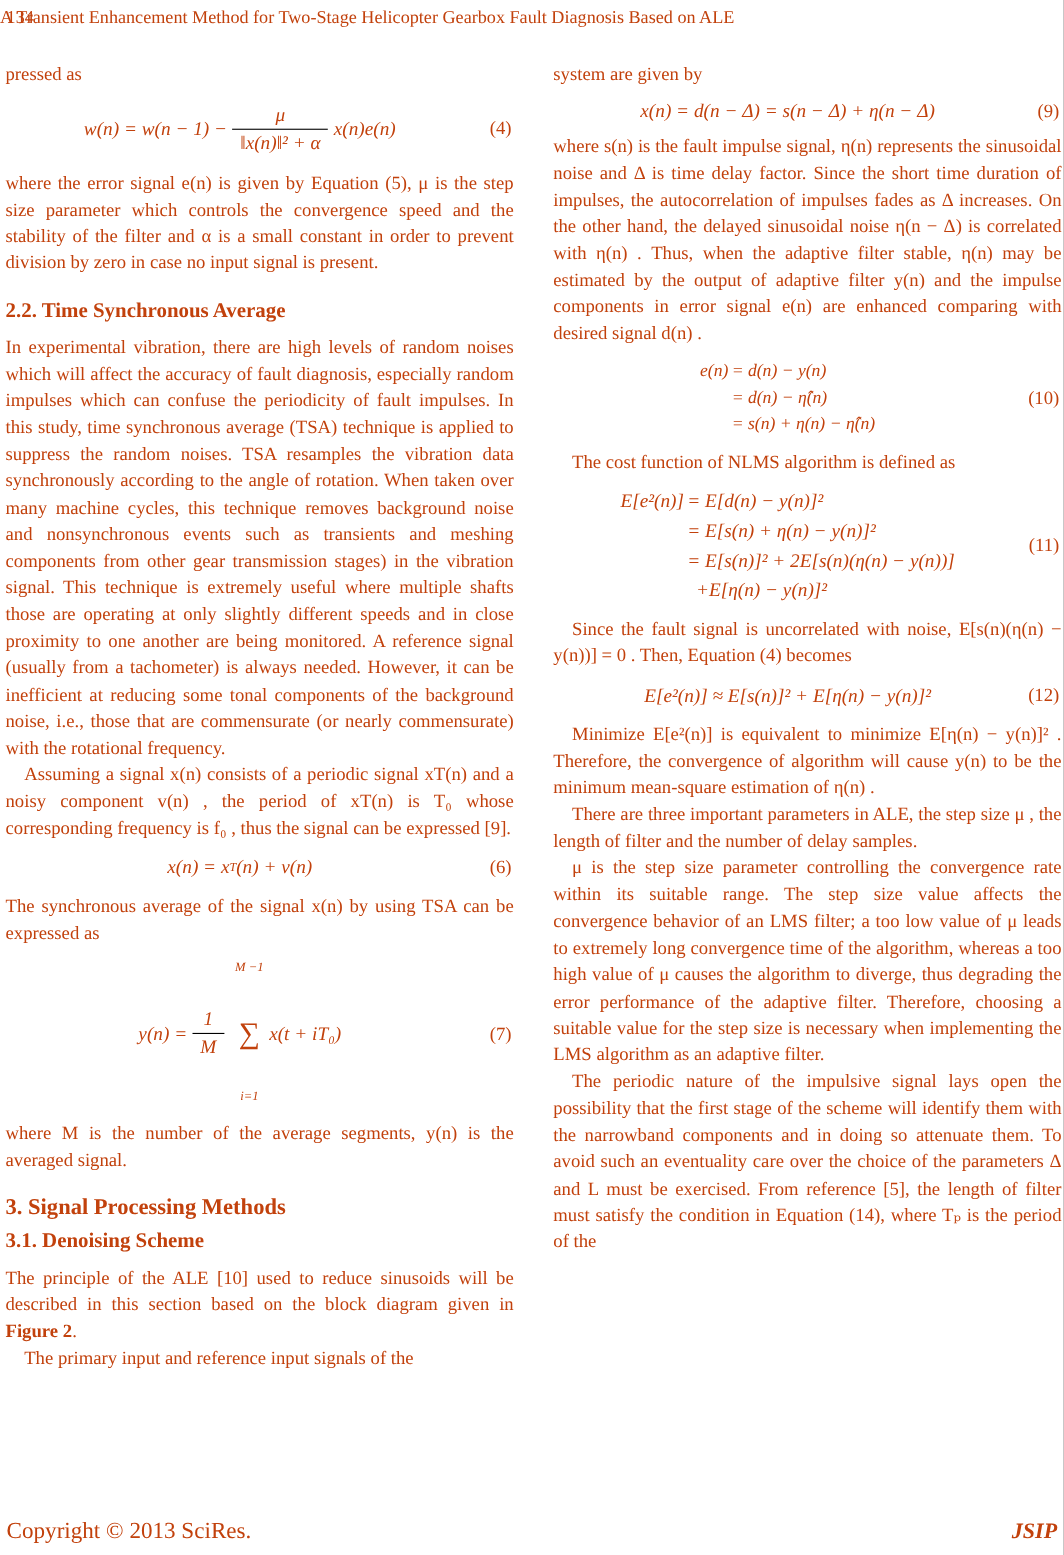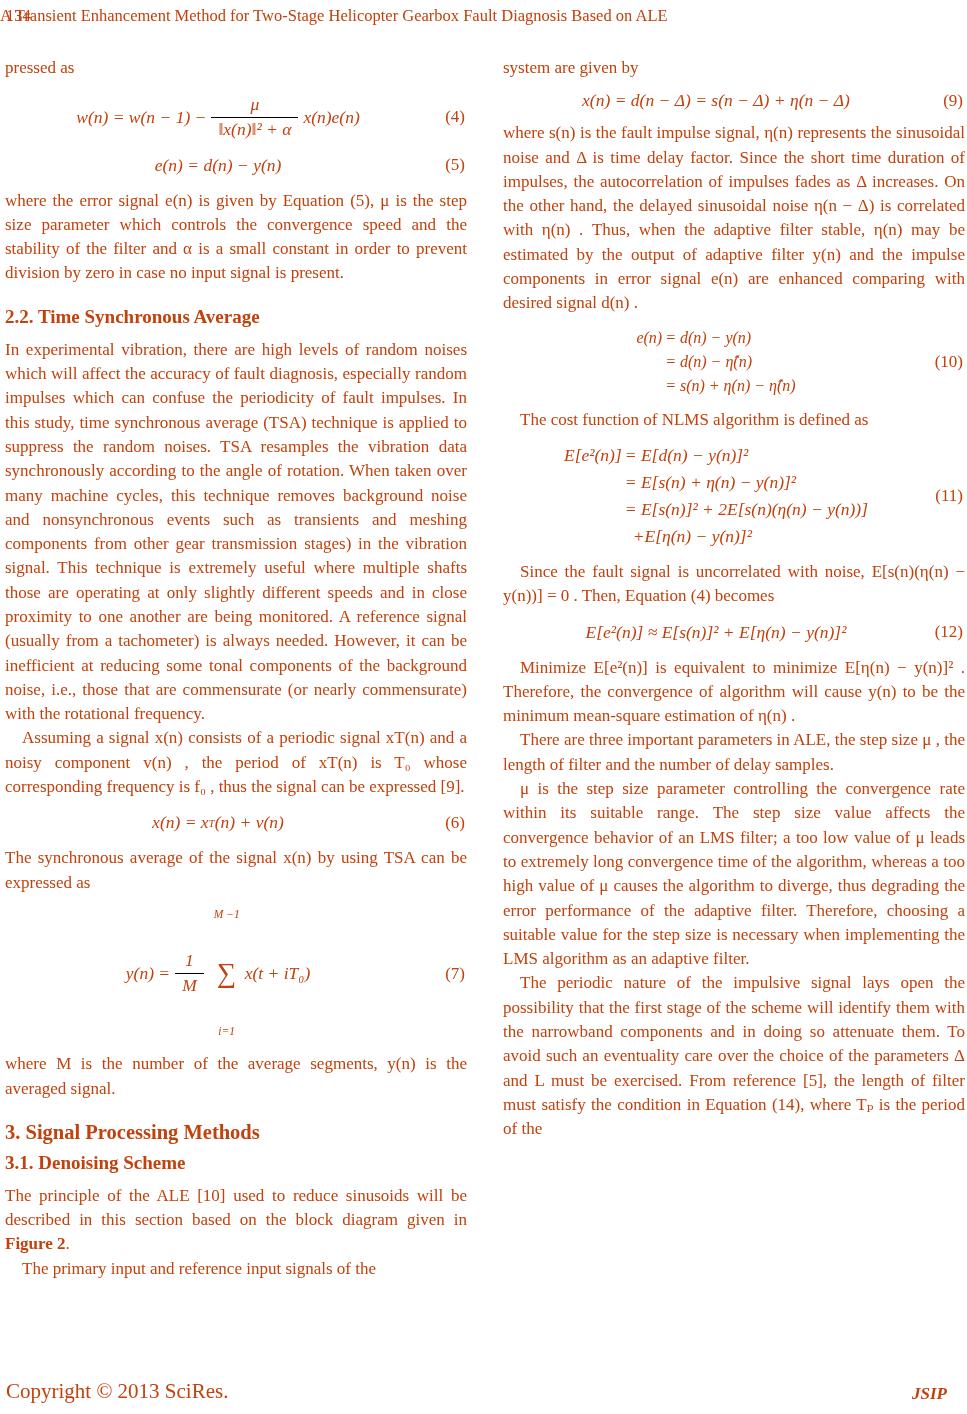--- a/index.html
+++ b/index.html
@@ -31,21 +31,21 @@
   .sum{display:inline-flex;flex-direction:column;align-items:center;margin:0 5px;line-height:1;gap:39px;}
   .sum .lim{font-size:11.5px;line-height:1.2;}
   .sum .sym{font-size:27px;line-height:.95;font-style:normal;}
   .eqlines{display:grid;grid-template-columns:auto auto;width:max-content;margin:0 auto;row-gap:6px;}
   .eqlines .lead{text-align:left;padding-right:3px;}
   .eqlines .cont{padding-left:8px;}
   .eq.small{font-size:16px;}
   sub.sm{font-size:11px;}
   
   .footer-left{position:absolute;left:6px;bottom:10px;font-size:21px;}
-  .footer-right{position:absolute;right:20px;bottom:10px;font-size:17px;font-weight:bold;font-style:italic;}
+  .footer-right{position:absolute;right:6px;bottom:10px;font-size:20px;font-weight:bold;font-style:italic;}
 </style>
 </head>
 <body>
 
 <div class="page">
 
   <span class="pagenum">134</span>
   <span class="running-title">A Transient Enhancement Method for Two-Stage Helicopter Gearbox Fault Diagnosis Based on ALE</span>
 
   <div class="col left">
@@ -54,24 +54,20 @@
     <div class="eq">
       <span>w(n) = w(n − 1) −</span>
       <span class="frac">
         <span class="num">μ</span>
         <span class="den">‖x(n)‖² + α</span>
       </span>
       <span>x(n)e(n)</span>
       <span class="label">(4)</span>
     </div>
 
-    <div class="eq">
-      <span>e(n) = d(n) − y(n)</span>
-      <span class="label">(5)</span>
-    </div>
 
     <p class="body">where the error signal e(n) is given by Equation (5), μ is the step size parameter which controls the convergence speed and the stability of the filter and α is a small constant in order to prevent division by zero in case no input signal is present.</p>
 
     <div class="hd-small">2.2. Time Synchronous Average</div>
 
     <p class="body">In experimental vibration, there are high levels of random noises which will affect the accuracy of fault diagnosis, especially random impulses which can confuse the periodicity of fault impulses. In this study, time synchronous average (TSA) technique is applied to suppress the random noises. TSA resamples the vibration data synchronously according to the angle of rotation. When taken over many machine cycles, this technique removes background noise and nonsynchronous events such as transients and meshing components from other gear transmission stages) in the vibration signal. This technique is extremely useful where multiple shafts those are operating at only slightly different speeds and in close proximity to one another are being monitored. A reference signal (usually from a tachometer) is always needed. However, it can be inefficient at reducing some tonal components of the background noise, i.e., those that are commensurate (or nearly commensurate) with the rotational frequency.</p>
     <p class="body indent">Assuming a signal x(n) consists of a periodic signal xT(n) and a noisy component v(n) , the period of xT(n) is T₀ whose corresponding frequency is f₀ , thus the signal can be expressed [9].</p>
 
     <div class="eq">
       <span>x(n) = x</span>

